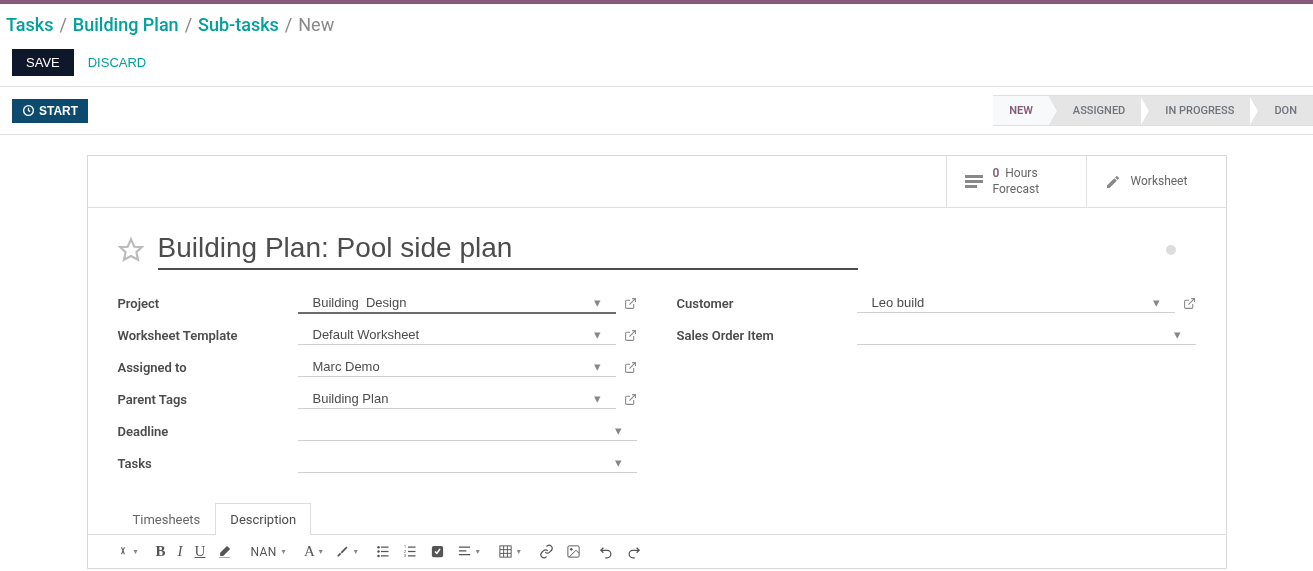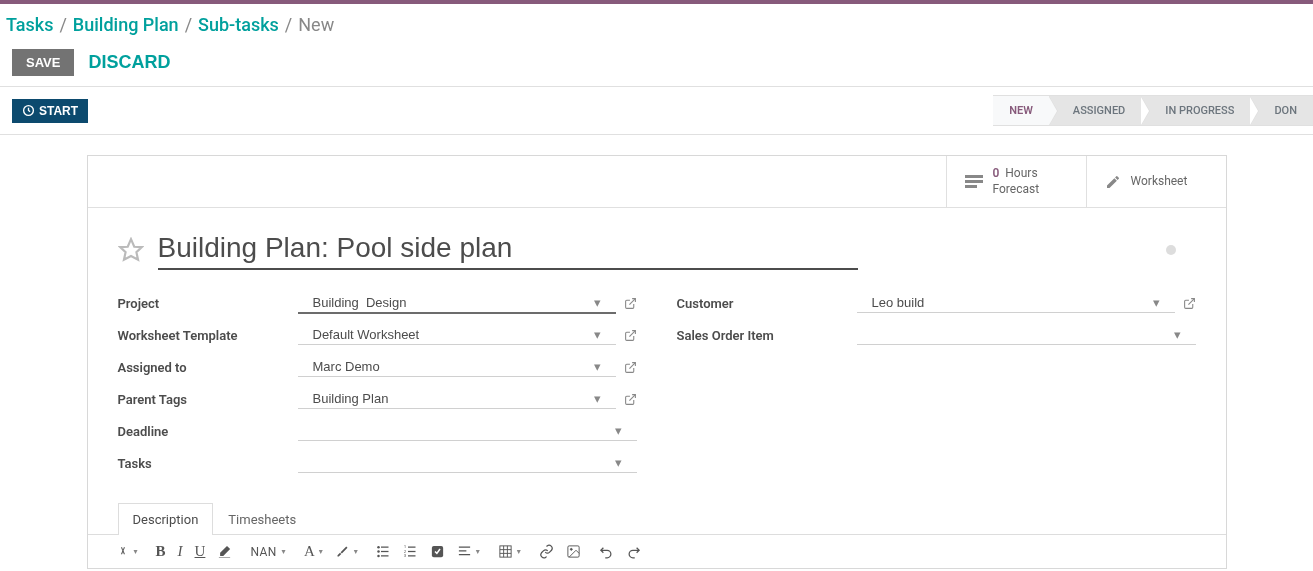--- a/index.html
+++ b/index.html
@@ -6,22 +6,22 @@
 body { font-family: -apple-system, BlinkMacSystemFont, "Segoe UI", Roboto, sans-serif; font-size: 13px; color: #4c4c4c; background: #fff; }
 
 .top-bar { height: 4px; background: #875A7B; }
 
 .breadcrumb-row { padding: 10px 6px 4px; display: flex; align-items: center; gap: 6px; }
 .breadcrumb-link { color: #00a09d; font-size: 18px; font-weight: 500; text-decoration: none; }
 .breadcrumb-sep { color: #888; font-size: 18px; }
 .breadcrumb-current { color: #888; font-size: 18px; }
 
 .action-row { padding: 10px 12px; display: flex; align-items: center; gap: 14px; }
-.btn-save { background: #737373; color: #fff; border: none; padding: 6px 14px; font-size: 13px; font-weight: 700; cursor: pointer; }
-.btn-discard { background: none; border: none; color: #00a09d; font-size: 18px; font-weight: 700; cursor: pointer; }
+.btn-save { background: #0f172a; color: #fff; border: none; padding: 6px 14px; font-size: 13px; font-weight: 400; cursor: pointer; }
+.btn-discard { background: none; border: none; color: #00a09d; font-size: 13px; font-weight: 400; cursor: pointer; }
 
 .status-bar { border-top: 1px solid #e0e0e0; border-bottom: 1px solid #e0e0e0; display: flex; align-items: center; justify-content: space-between; padding: 8px 0 8px 12px; }
 .btn-start { background: #0c4a6e; color: #fff; border: none; padding: 5px 10px; font-size: 12px; font-weight: 600; cursor: pointer; display: inline-flex; align-items: center; gap: 4px; }
 .stage-flow { display: flex; align-items: stretch; }
 .stage { position: relative; display: flex; align-items: center; padding: 8px 16px 8px 24px; font-size: 11px; font-weight: 500; color: #6c757d; border-top: 1px solid #e0e0e0; border-bottom: 1px solid #e0e0e0; cursor: pointer; background: #e5e5e5; }
 .stage::after { content: ""; position: absolute; right: -8px; top: 50%; transform: translateY(-50%); width: 0; height: 0; border-top: 14px solid transparent; border-bottom: 14px solid transparent; border-left: 8px solid #fff; z-index: 2; }
 .stage::before { content: ""; position: absolute; right: -9px; top: 50%; transform: translateY(-50%); width: 0; height: 0; border-top: 15px solid transparent; border-bottom: 15px solid transparent; border-left: 9px solid #e0e0e0; z-index: 1; }
 .stage.active { background: #f8f9fa; color: #875A7B; font-weight: 600; }
 .stage.active::after { border-left-color: #f8f9fa; }
 .stage:first-child { padding-left: 16px; }
@@ -232,22 +232,22 @@
           <div class="field-label">Sales Order Item</div>
           <div class="field-value">
             <input class="field-text" value="" style="">
             <span class="caret-icon">▾</span>
           </div>
         </div>
       </div>
     </div>
 
     <div class="tabs-row">
+      <div class="tab">Timesheets</div>
       <div class="tab active">Description</div>
-      <div class="tab">Timesheets</div>
     </div>
 
     <div class="editor-toolbar">
       <div class="tb-group">
         <span class="tb-btn">
             <svg width="14" height="14" viewBox="0 0 24 24" fill="#555">
               <path d="M7 4l1.5 4L10 4h2l-2.5 6L12 16h-2l-1.5-4L7 16H5l2.5-6L5 4h2z"></path>
             </svg>
             <span class="tb-caret-sm">▾</span>
           </span>

